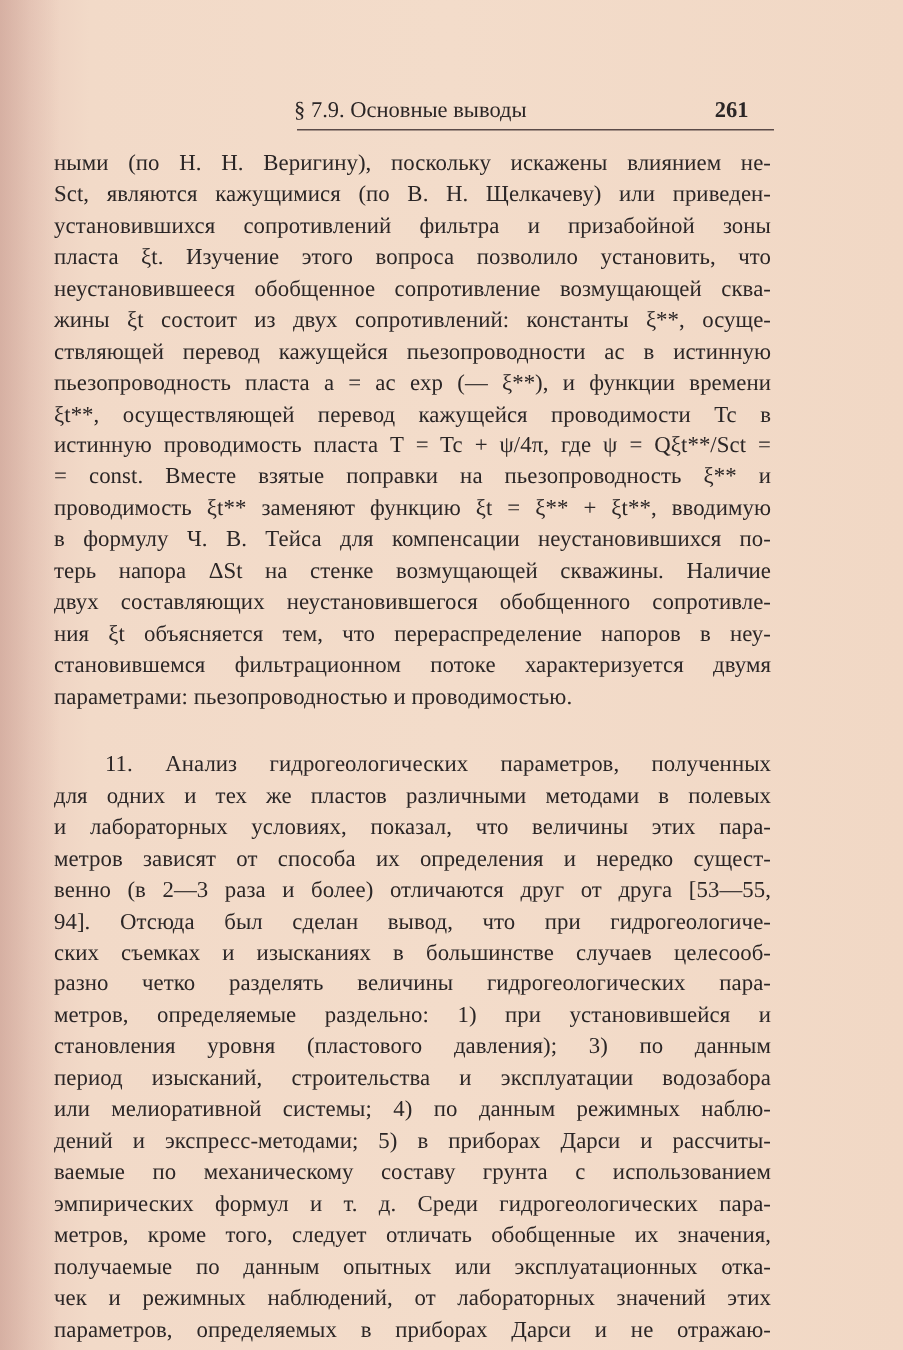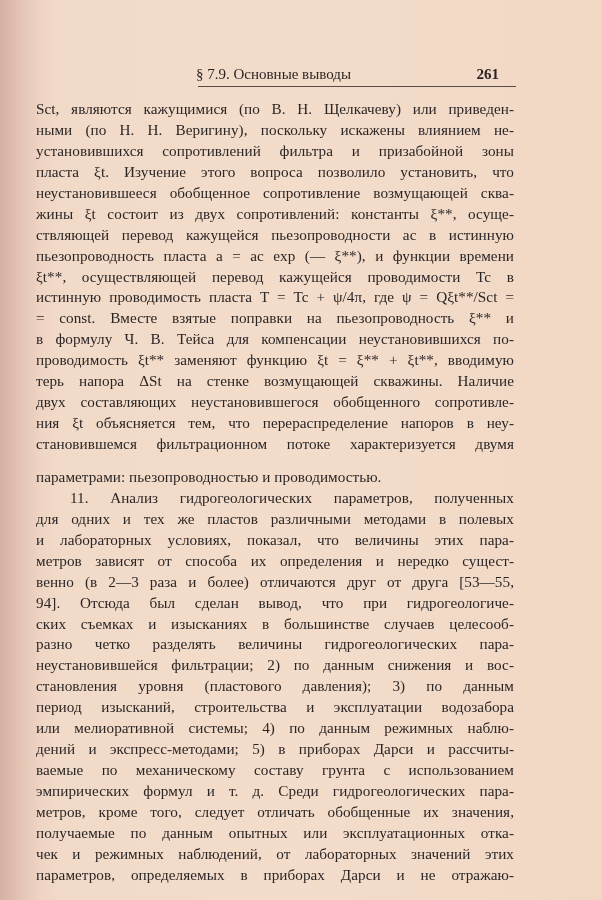--- a/index.html
+++ b/index.html
@@ -28,63 +28,63 @@
     background: #5a4a48;
   }
   .body-text {
     position: absolute; left: 36px; top: 99px; width: 478px;
   }
   .line {
     height: 20.95px; line-height: 20.95px; font-size: 15.2px;
     white-space: nowrap; text-align: justify; text-align-last: justify;
     letter-spacing: 0.05px;
   }
-  .line.last { text-align-last: left; margin-top: 12px; }
-  .line.indent { padding-left: 34px; box-sizing: border-box; }
+  .line.last { text-align-last: left; }
+  .line.indent { padding-left: 34px; box-sizing: border-box; margin-top: 24px; }
 </style>
 </head>
 <body>
 
 <div class="page">
   <div class="gutter-shadow"></div>
 
   <div class="running-head">
     <span class="title">§ 7.9. Основные выводы</span>
     <span class="page-num">261</span>
   </div>
   <div class="head-rule"></div>
 
   <div class="body-text">
+    <div class="line">ными (по Н. Н. Веригину), поскольку искажены влиянием не-</div>
     <div class="line">Sct, являются кажущимися (по В. Н. Щелкачеву) или приведен-</div>
-    <div class="line">ными (по Н. Н. Веригину), поскольку искажены влиянием не-</div>
     <div class="line">установившихся сопротивлений фильтра и призабойной зоны</div>
     <div class="line">пласта ξt. Изучение этого вопроса позволило установить, что</div>
     <div class="line">неустановившееся обобщенное сопротивление возмущающей сква-</div>
     <div class="line">жины ξt состоит из двух сопротивлений: константы ξ**, осуще-</div>
     <div class="line">ствляющей перевод кажущейся пьезопроводности ac в истинную</div>
     <div class="line">пьезопроводность пласта a = ac exp (— ξ**), и функции времени</div>
     <div class="line">ξt**, осуществляющей перевод кажущейся проводимости Tc в</div>
     <div class="line">истинную проводимость пласта T = Tc + ψ/4π, где ψ = Qξt**/Sct =</div>
     <div class="line">= const. Вместе взятые поправки на пьезопроводность ξ** и</div>
+    <div class="line">проводимость ξt** заменяют функцию ξt = ξ** + ξt**, вводимую</div>
     <div class="line">в формулу Ч. В. Тейса для компенсации неустановившихся по-</div>
-    <div class="line">проводимость ξt** заменяют функцию ξt = ξ** + ξt**, вводимую</div>
     <div class="line">терь напора ΔSt на стенке возмущающей скважины. Наличие</div>
     <div class="line">двух составляющих неустановившегося обобщенного сопротивле-</div>
     <div class="line">ния ξt объясняется тем, что перераспределение напоров в неу-</div>
     <div class="line">становившемся фильтрационном потоке характеризуется двумя</div>
     <div class="line last">параметрами: пьезопроводностью и проводимостью.</div>
     <div class="line indent">11. Анализ гидрогеологических параметров, полученных</div>
     <div class="line">для одних и тех же пластов различными методами в полевых</div>
     <div class="line">и лабораторных условиях, показал, что величины этих пара-</div>
     <div class="line">метров зависят от способа их определения и нередко сущест-</div>
     <div class="line">венно (в 2—3 раза и более) отличаются друг от друга [53—55,</div>
     <div class="line">94]. Отсюда был сделан вывод, что при гидрогеологиче-</div>
     <div class="line">ских съемках и изысканиях в большинстве случаев целесооб-</div>
     <div class="line">разно четко разделять величины гидрогеологических пара-</div>
-    <div class="line">неустановившейся фильтрации; 2) по данным снижения и вос-</div>
+    <div class="line">метров, определяемые раздельно: 1) при установившейся и</div>
     <div class="line">становления уровня (пластового давления); 3) по данным</div>
     <div class="line">период изысканий, строительства и эксплуатации водозабора</div>
     <div class="line">или мелиоративной системы; 4) по данным режимных наблю-</div>
     <div class="line">дений и экспресс-методами; 5) в приборах Дарси и рассчиты-</div>
     <div class="line">ваемые по механическому составу грунта с использованием</div>
     <div class="line">эмпирических формул и т. д. Среди гидрогеологических пара-</div>
     <div class="line">метров, кроме того, следует отличать обобщенные их значения,</div>
     <div class="line">получаемые по данным опытных или эксплуатационных отка-</div>
     <div class="line">чек и режимных наблюдений, от лабораторных значений этих</div>
     <div class="line">параметров, определяемых в приборах Дарси и не отражаю-</div>

